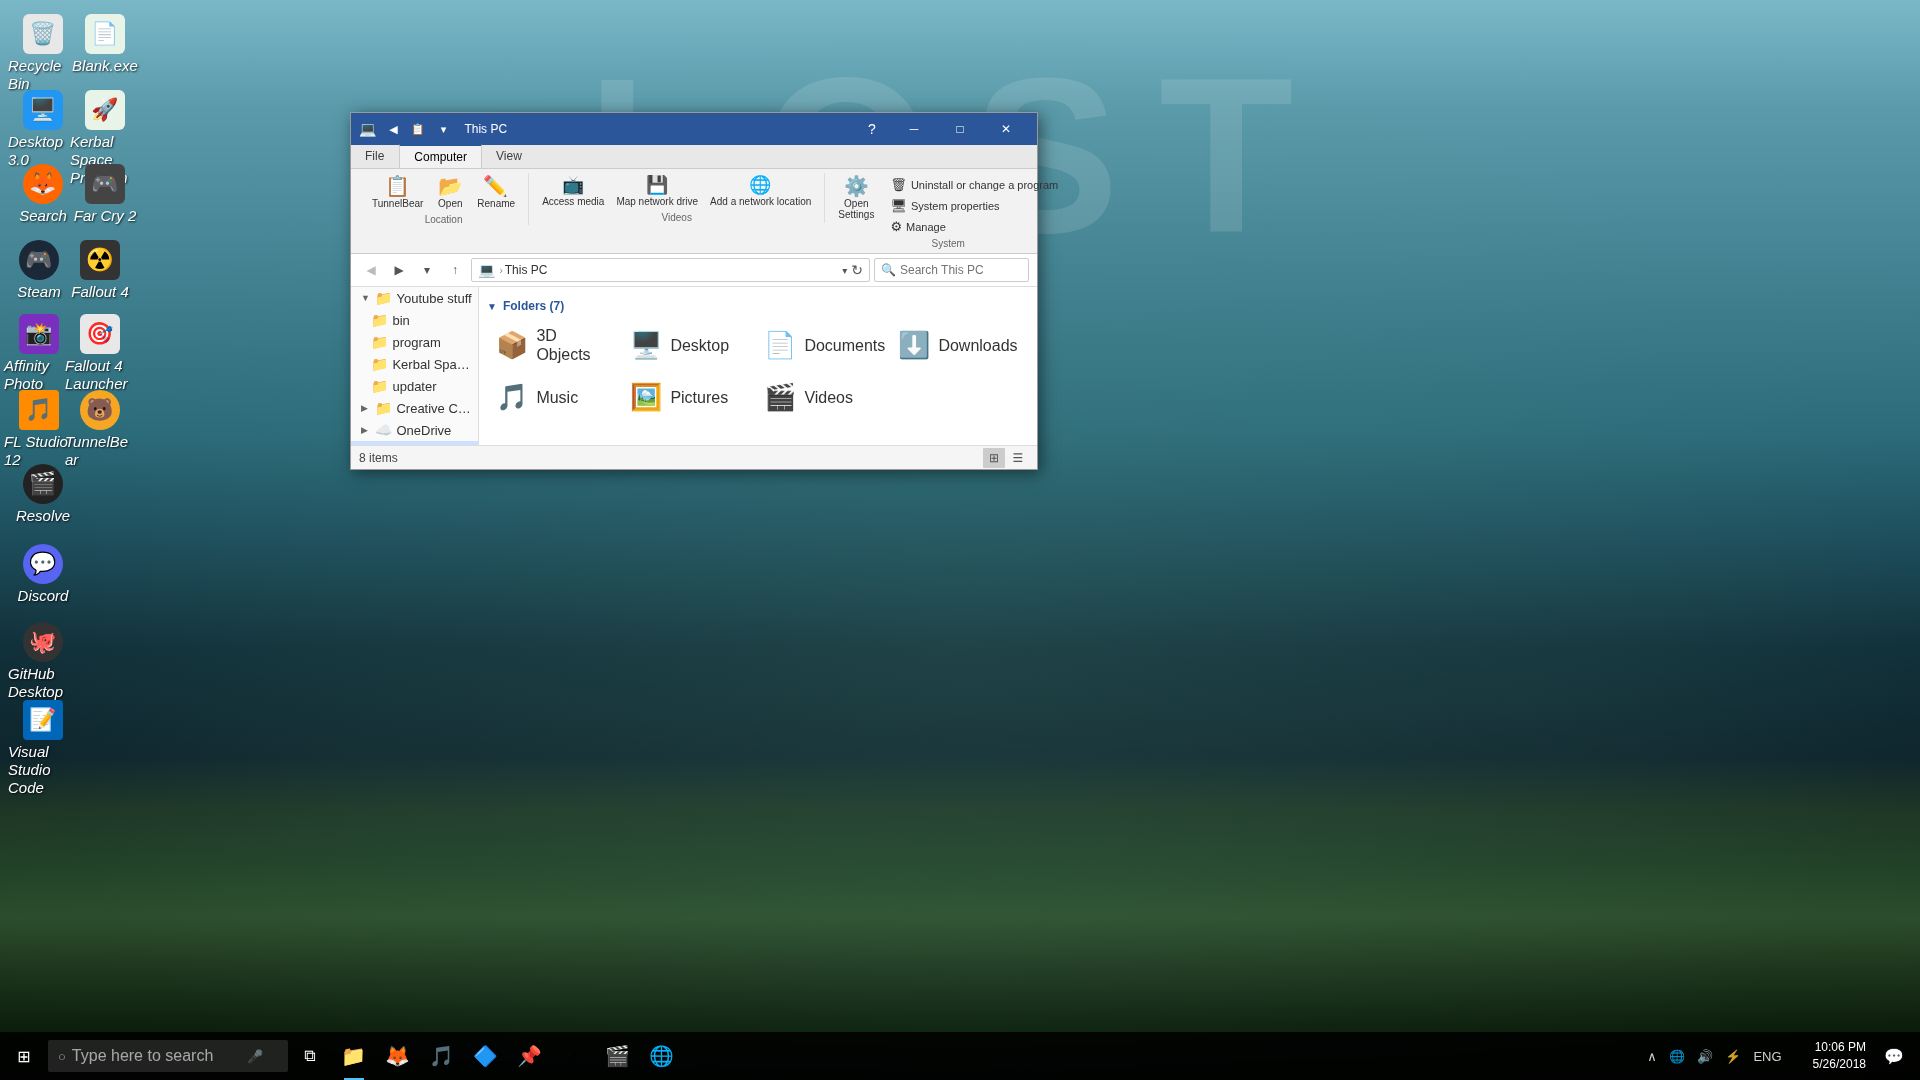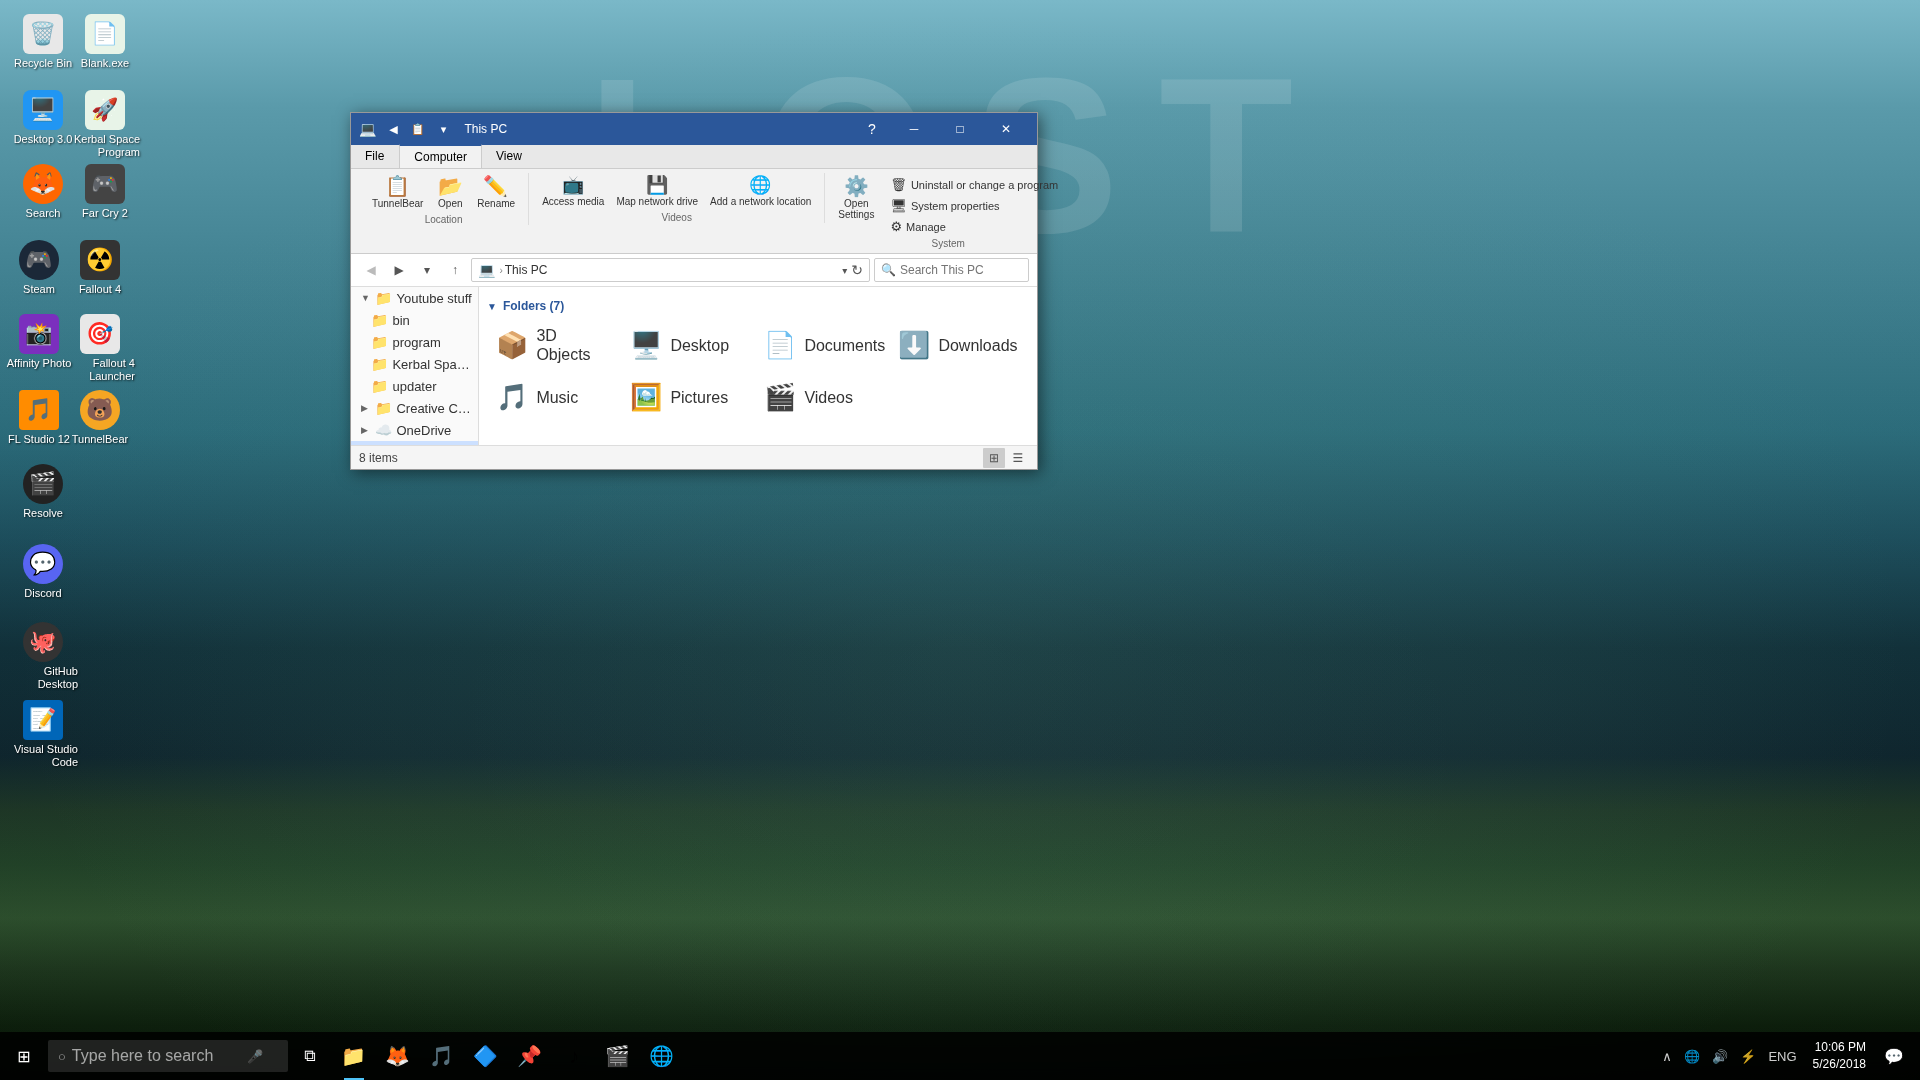--- a/index.html
+++ b/index.html
@@ -60,27 +60,28 @@
     .desktop-icon .icon-img {
       width: 40px;
       height: 40px;
       border-radius: 6px;
       display: flex;
       align-items: center;
       justify-content: center;
       font-size: 22px;
     }
     .desktop-icon .icon-label {
-      font-size: 11px;
+      font-size: 15px;
       color: white;
       text-shadow: 1px 1px 2px rgba(0,0,0,0.8);
-      text-align: right;
+      text-align: left;
       line-height: 1.2;
       word-wrap: break-word;
       max-width: 70px;
+      font-style: italic;
     }
 
     
     #taskbar {
       position: absolute;
       bottom: 0;
       left: 0;
       right: 0;
       height: 48px;
       background: rgba(0, 0, 0, 0.85);
@@ -165,20 +166,21 @@
       padding: 2px 4px;
       cursor: pointer;
     }
     #clock {
       text-align: right;
       color: white;
       font-size: 12px;
       padding: 0 8px;
       cursor: pointer;
       line-height: 1.4;
+      margin-left: 15px;
     }
     #notification-btn {
       width: 32px;
       height: 48px;
       display: flex;
       align-items: center;
       justify-content: center;
       color: white;
       font-size: 16px;
       cursor: pointer;
@@ -269,21 +271,21 @@
     }
     #ribbon-tabs {
       display: flex;
       background: #e8e8e8;
       border-bottom: 1px solid #ccc;
     }
     .ribbon-tab {
       padding: 4px 14px;
       font-size: 12px;
       cursor: pointer;
-      color: #000000;
+      color: #404040;
       border-right: 1px solid transparent;
     }
     .ribbon-tab.active {
       background: #f2f2f2;
       border-top: 2px solid #2b579a;
       border-right: 1px solid #ccc;
       border-left: 1px solid #ccc;
       margin-top: -1px;
       color: #000;
     }

